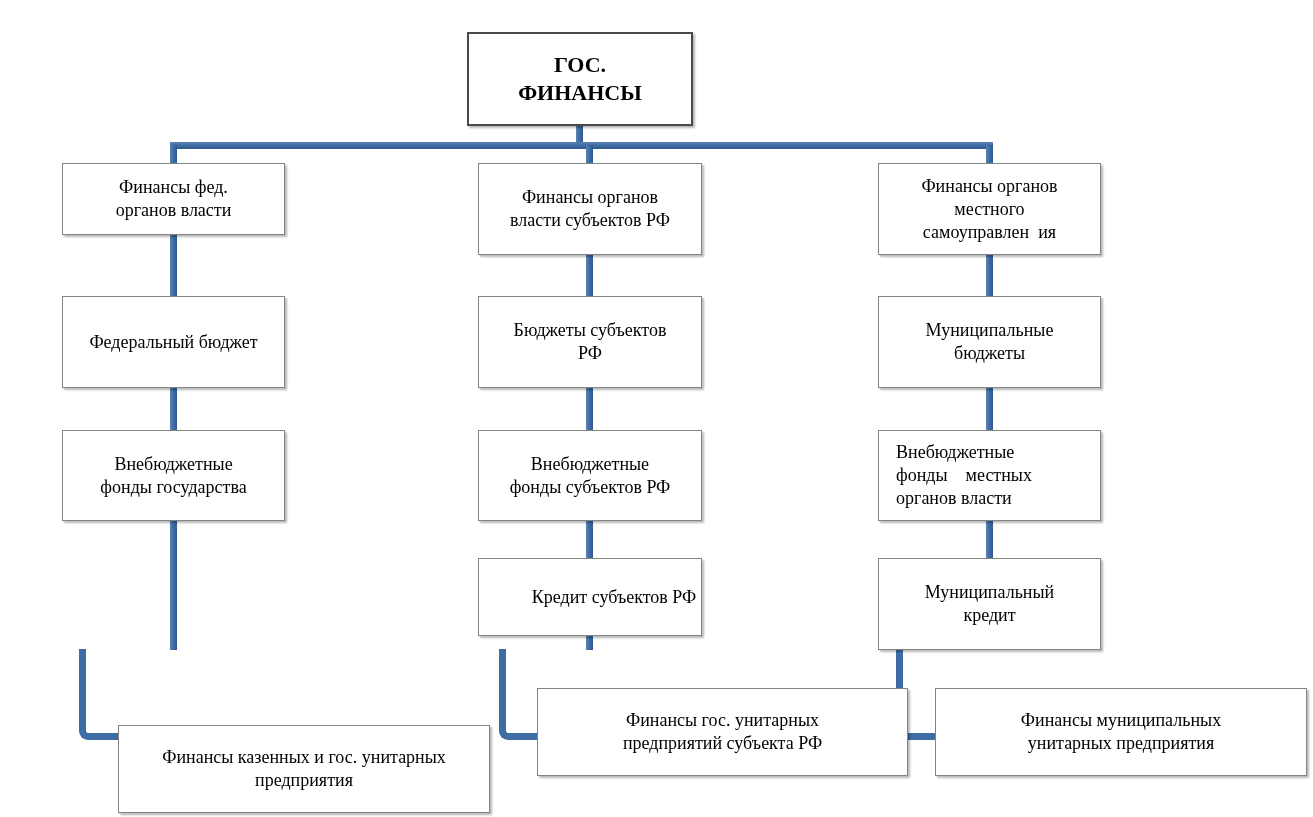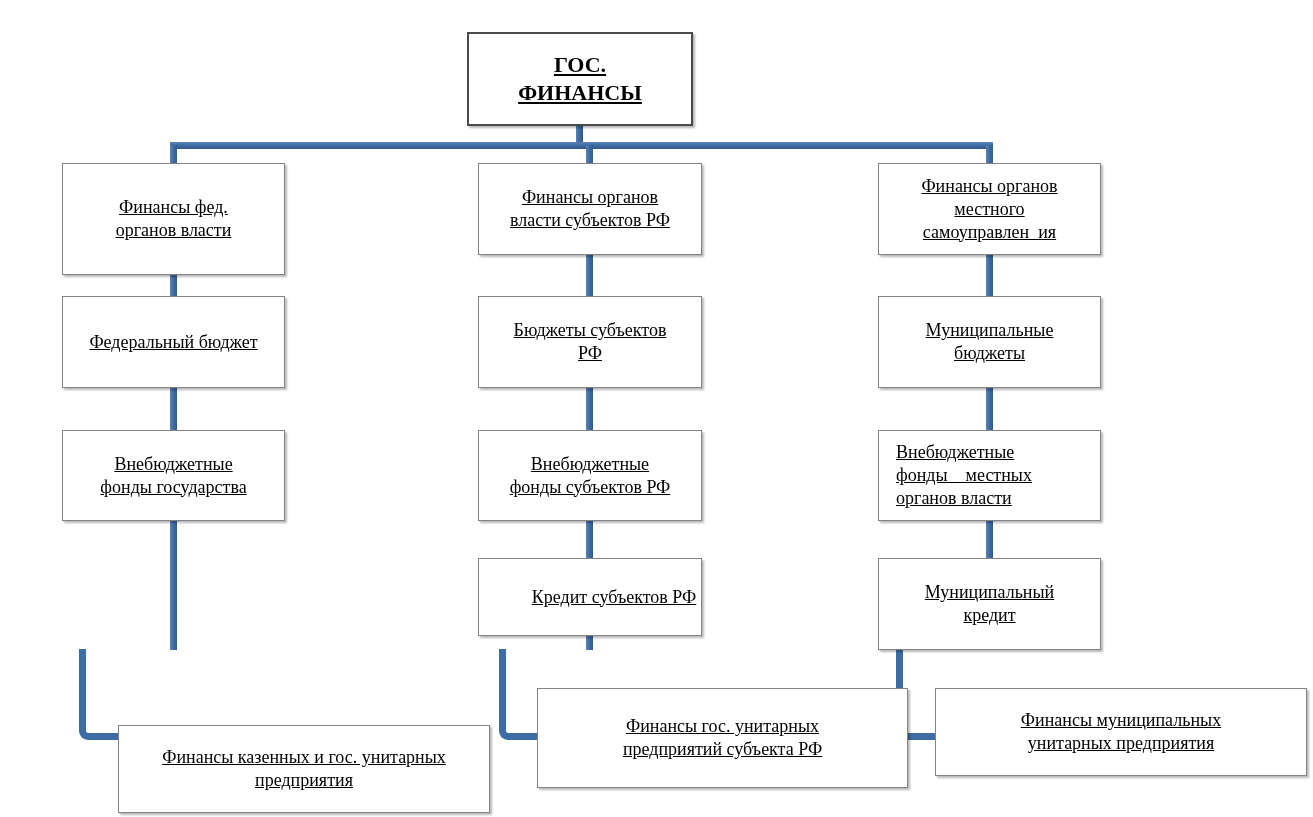--- a/index.html
+++ b/index.html
@@ -43,21 +43,20 @@
     box-sizing: border-box;
     display: flex;
     align-items: center;
     justify-content: center;
   }
   .node .label {
     white-space: pre-wrap;
     text-align: center;
     font-size: 18px;
     line-height: 23px;
-    text-decoration: underline;
   }
   .node.root {
     border: 2px solid var(--root-border, #4a4a4a);
   }
   .node.root .label {
     font-weight: bold;
     font-size: 22px;
     line-height: 28px;
   }
   .node.align-left {
@@ -80,21 +79,21 @@
   <div class="connector v" style="left:986px; top:145px; width:7px; height:505px;"></div>
   <div class="elbow" style="left:79px; top:649px; width:46px; height:91px;"></div>
   <div class="elbow" style="left:499px; top:649px; width:45px; height:91px;"></div>
   <div class="elbow" style="left:896px; top:649px; width:46px; height:91px;"></div>
 
   <div class="node root" style="left:467px; top:32px; width:226px; height:94px;">
     <span class="label">ГОС.
 ФИНАНСЫ</span>
   </div>
 
-  <div class="node" style="left:62px; top:163px; width:223px; height:112px;">
+  <div class="node" style="left:62px; top:163px; width:223px; height:72px;">
     <span class="label">Финансы фед.
 органов власти</span>
   </div>
   <div class="node" style="left:62px; top:296px; width:223px; height:92px;">
     <span class="label">Федеральный бюджет</span>
   </div>
   <div class="node" style="left:62px; top:430px; width:223px; height:91px;">
     <span class="label">Внебюджетные
 фонды государства</span>
   </div>
@@ -111,21 +110,21 @@
     <span class="label">Бюджеты субъектов
 РФ</span>
   </div>
   <div class="node" style="left:478px; top:430px; width:224px; height:91px;">
     <span class="label">Внебюджетные
 фонды субъектов РФ</span>
   </div>
   <div class="node" style="left:478px; top:558px; width:224px; height:78px;padding-left:48px;">
     <span class="label">Кредит субъектов РФ</span>
   </div>
-  <div class="node" style="left:537px; top:688px; width:371px; height:100px;">
+  <div class="node" style="left:537px; top:688px; width:371px; height:88px;">
     <span class="label">Финансы гос. унитарных
 предприятий субъекта РФ</span>
   </div>
 
   <div class="node" style="left:878px; top:163px; width:223px; height:92px;">
     <span class="label">Финансы органов
 местного
 самоуправлен  ия</span>
   </div>
   <div class="node" style="left:878px; top:296px; width:223px; height:92px;justify-content:center;">

